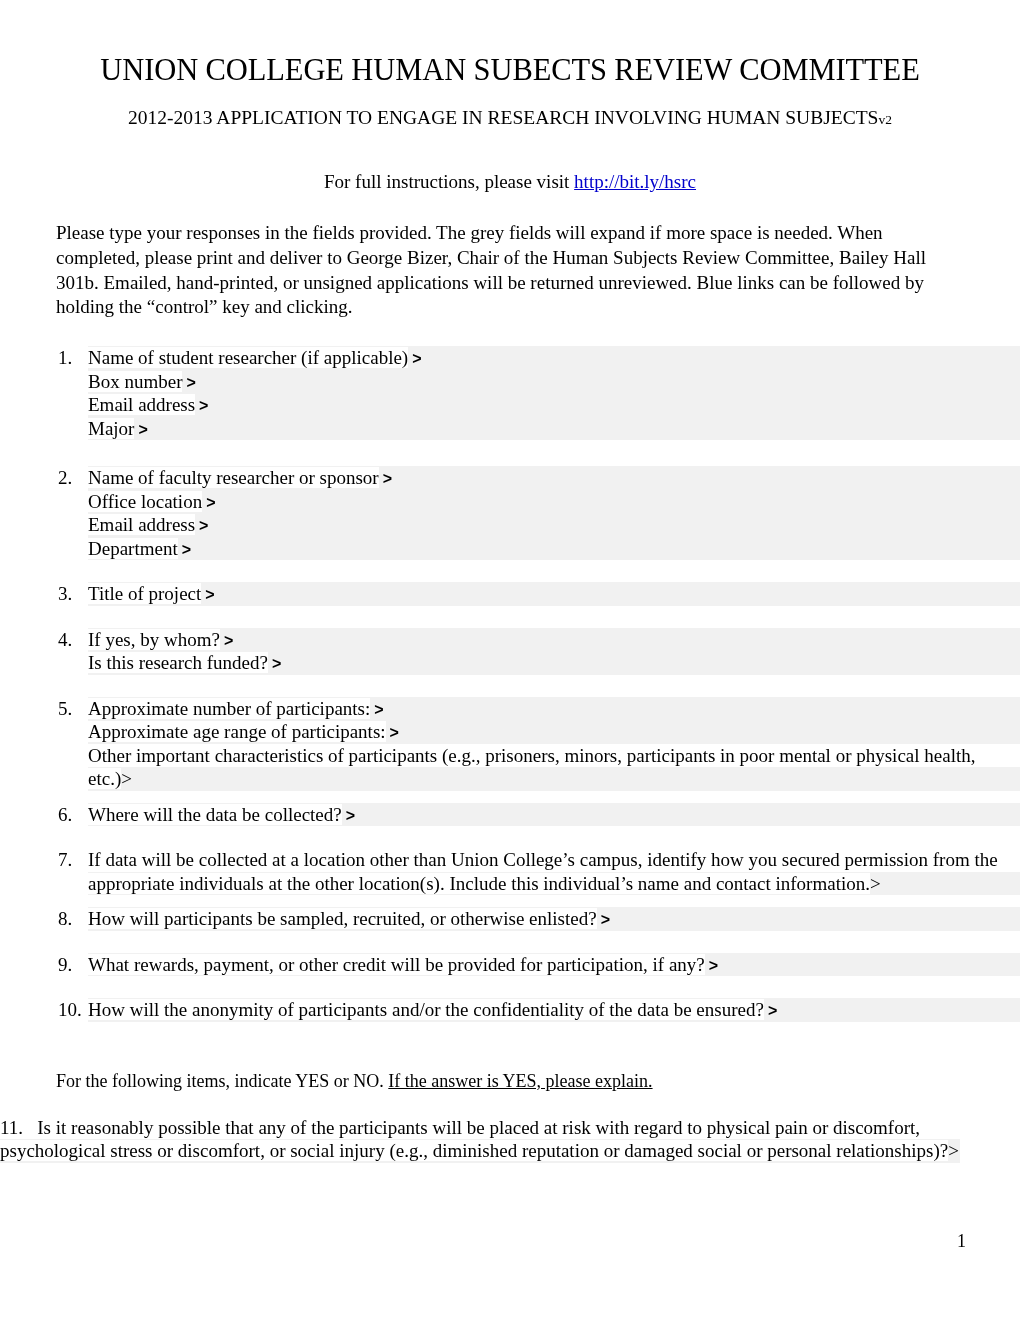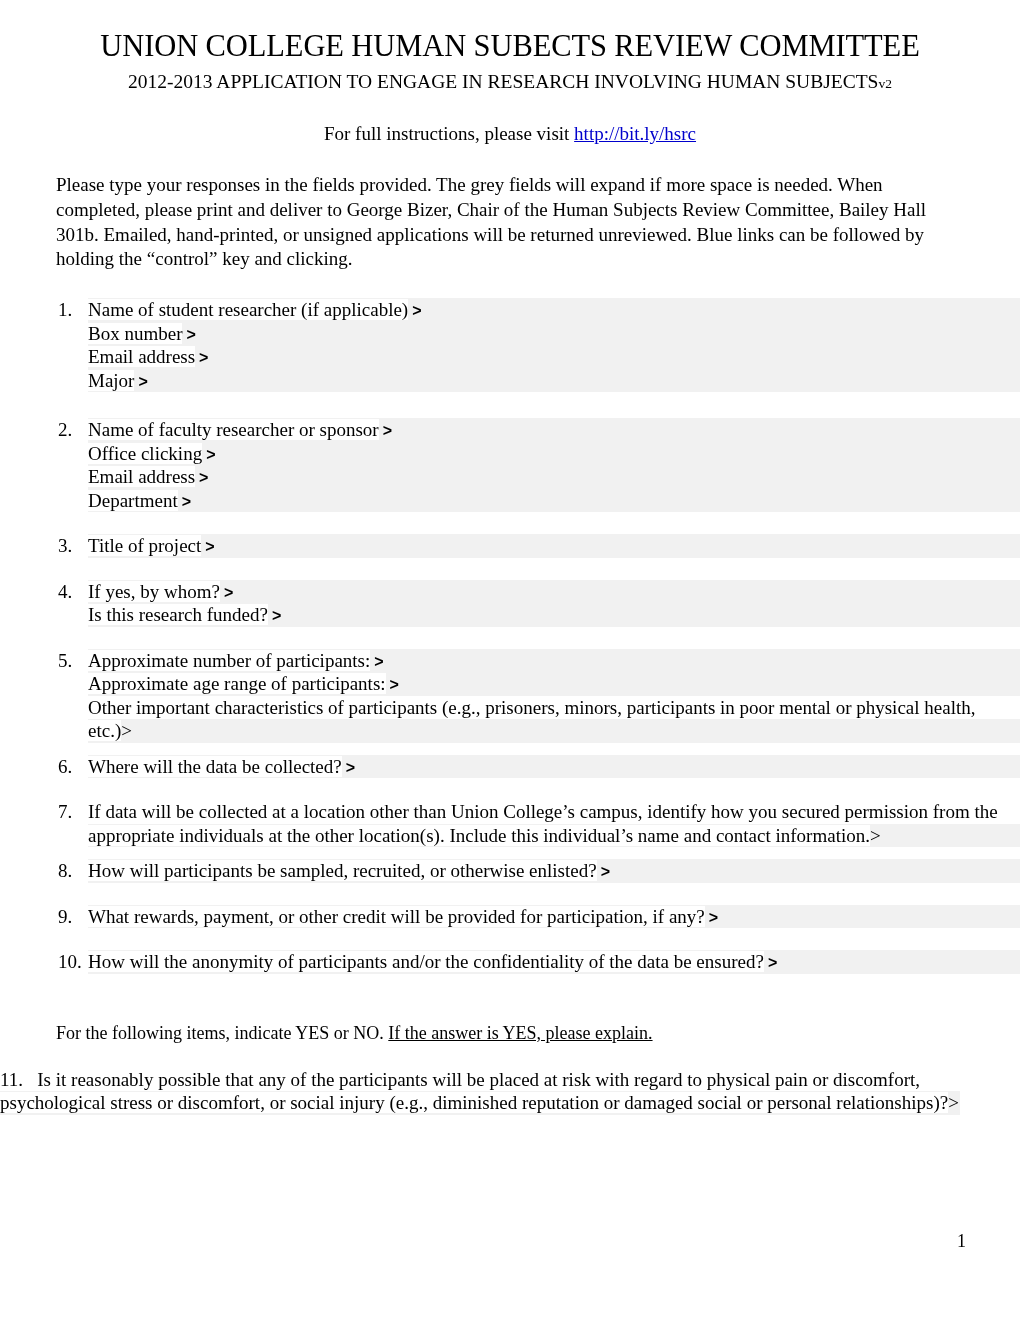--- a/index.html
+++ b/index.html
@@ -24,28 +24,28 @@
     padding: 0;
   }
 
   
   .doc-title {
     text-align: center;
     font-size: 30.5px;
     line-height: 1.08;
     letter-spacing: -0.1px;
     margin: 0;
-    padding-top: 30px;
+    padding-top: 54px;
     font-weight: normal;
   }
   .doc-subtitle {
     text-align: center;
     font-size: 19.5px;
     line-height: 1.12;
-    margin: 4px;
+    margin: 16px;
     padding-top: 4px;
     font-weight: normal;
     white-space: nowrap;
   }
   .doc-subtitle .ver {
     font-size: 13.5px;
   }
   .instructions-line {
     text-align: center;
     font-size: 19px;
@@ -204,21 +204,21 @@
     <div class="gap-lg"></div>
 
     <div class="qitem">
       <span class="qnum">2.</span>
       <div class="frow">
         <span class="fill"></span>
         <span class="txt">Name of faculty researcher or sponsor</span><span class="caret">&gt;</span>
       </div>
       <div class="frow">
         <span class="fill"></span>
-        <span class="txt">Office clicking</span><span class="caret">&gt;</span>
+        <span class="txt">Office location</span><span class="caret">&gt;</span>
       </div>
       <div class="frow">
         <span class="fill"></span>
         <span class="txt">Email address</span><span class="caret">&gt;</span>
       </div>
       <div class="frow">
         <span class="fill"></span>
         <span class="txt">Department</span><span class="caret">&gt;</span>
       </div>
     </div>

